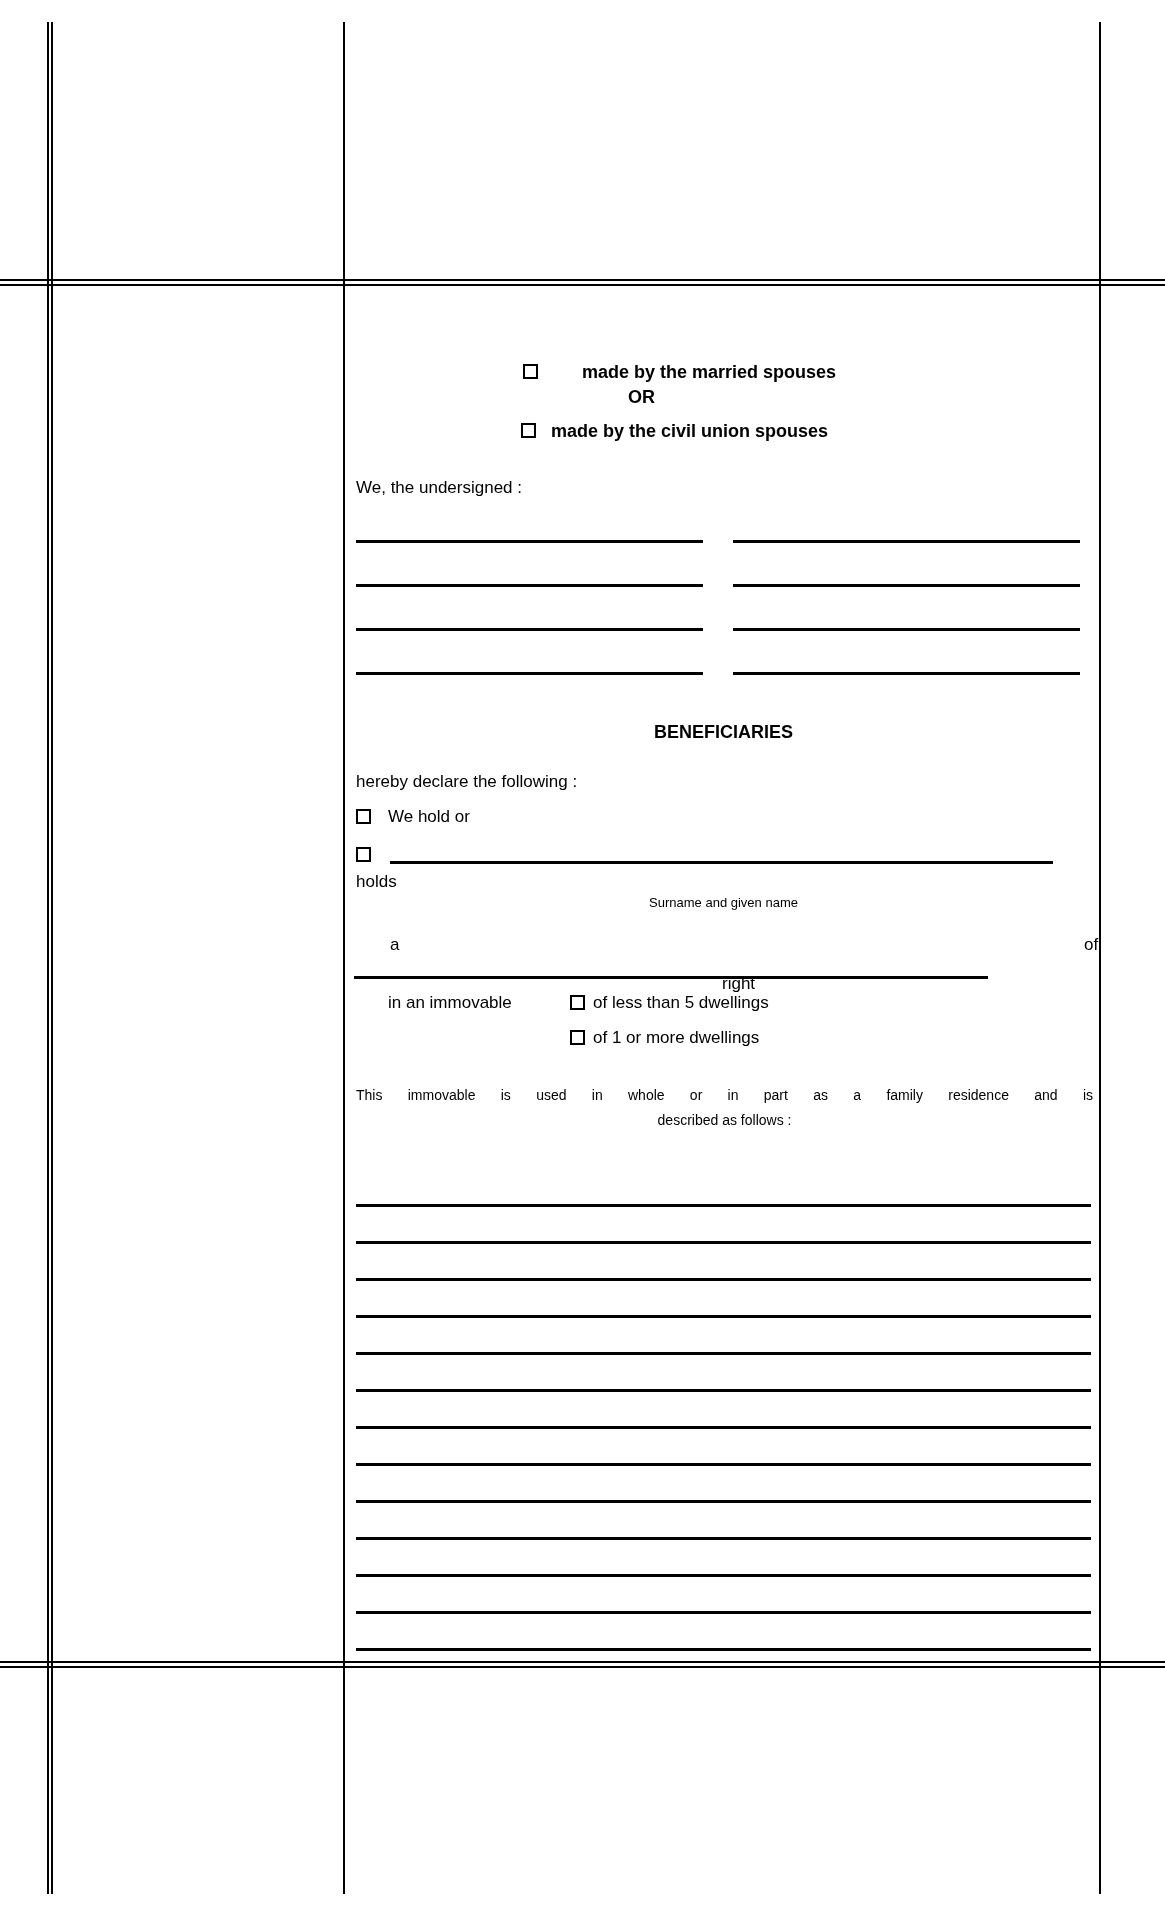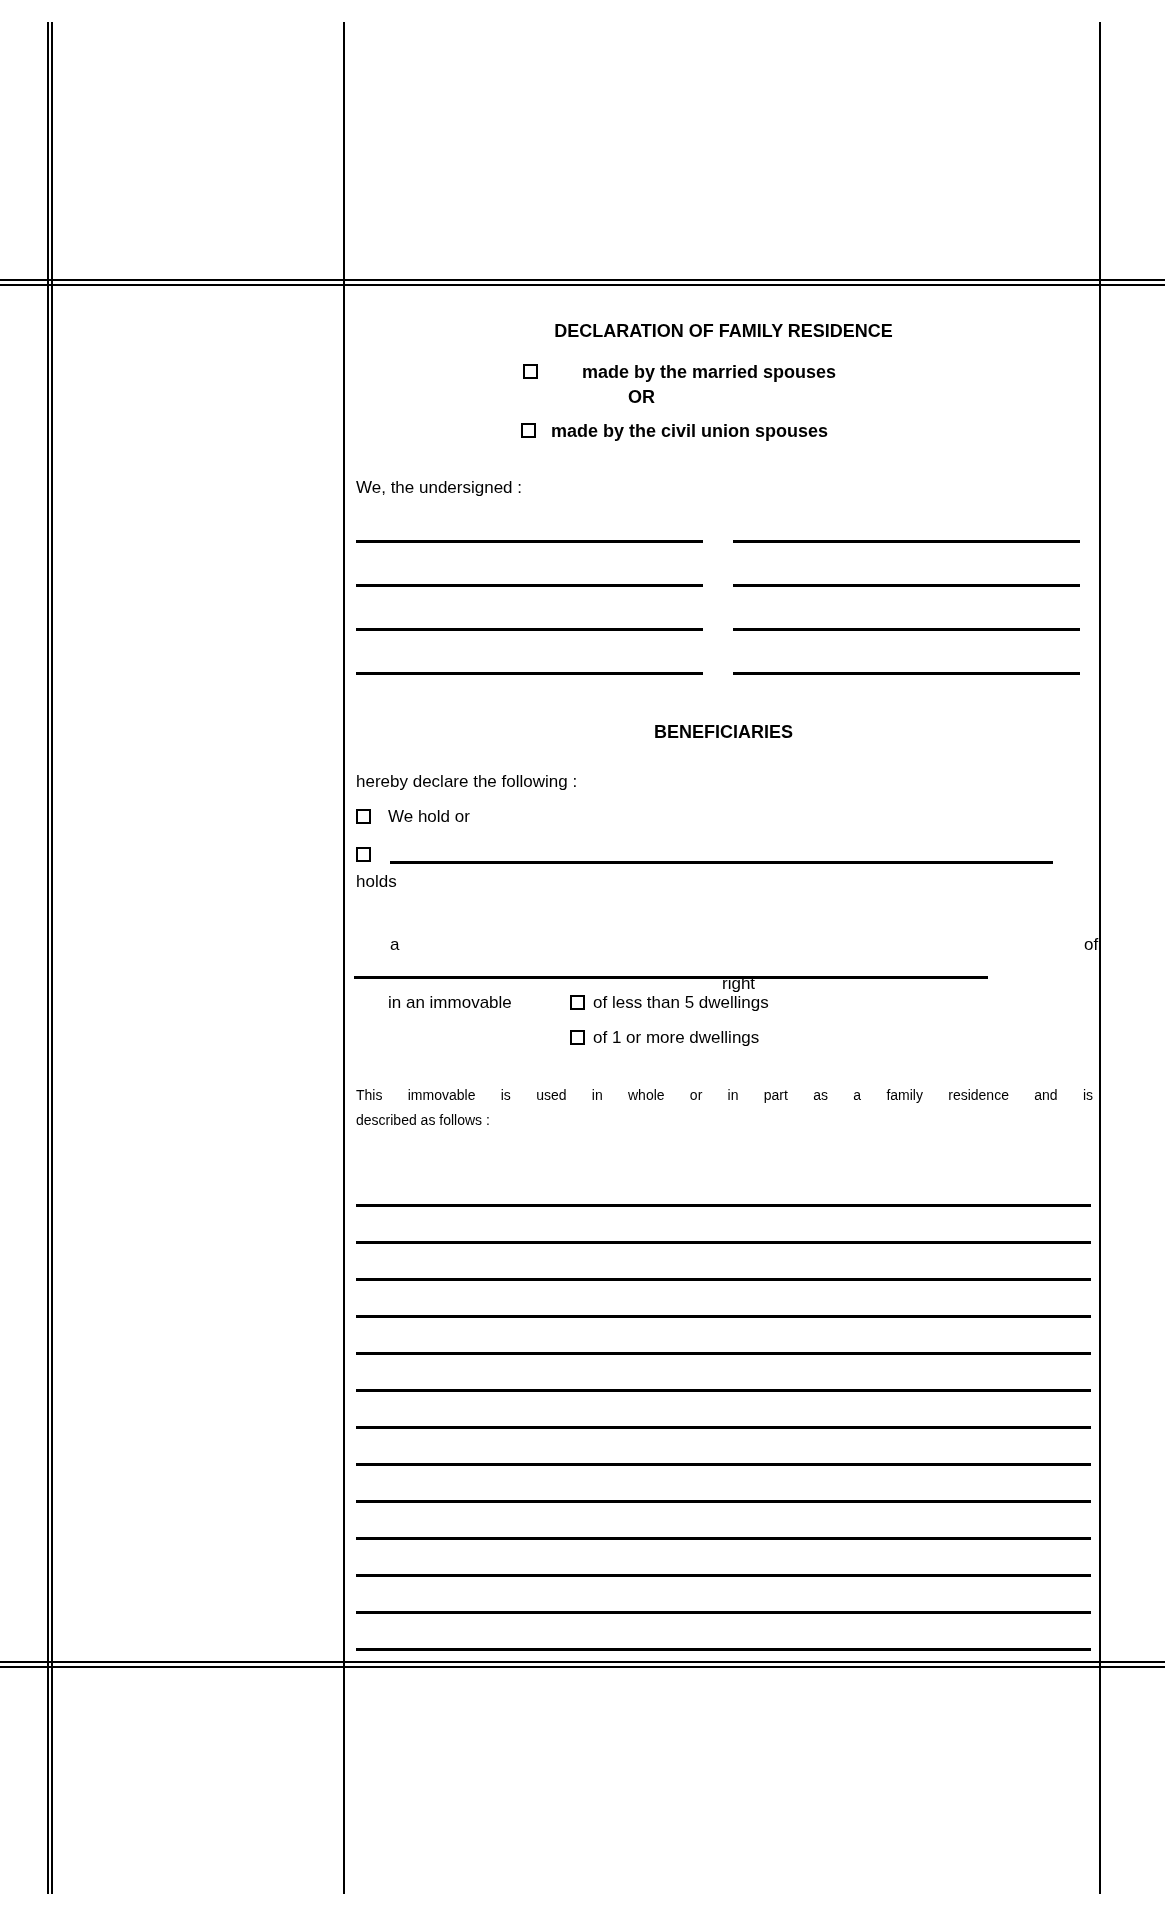--- a/index.html
+++ b/index.html
@@ -21,34 +21,33 @@
   .cb{position:absolute;width:15px;height:15px;box-sizing:border-box;border:2px solid #000;background:#fff;}
   
   .sig-row{position:absolute;left:0;width:724px;height:0;}
   .sig-line{position:absolute;top:0;width:347px;height:0;border-top:3px solid #000;left:0;}
   .sig-line.right{left:377px;}
   .writing-line{height:0;border-top:3px solid #000;margin-bottom:34px;}
   .uline{position:absolute;height:0;border-top:3px solid #000;}
   
   .par{position:absolute;left:356px;top:1083px;width:737px;font-size:14px;line-height:25px;}
   .par .l1{display:block;text-align:justify;text-align-last:justify;}
-  .par .l2{display:block;text-align:left;}
+  .par .l2{display:block;text-align:center;}
 </style>
 </head>
 <body>
 
 <div id="page">
 
   <div class="v-rule-double" style="left:47px;"></div>
   <div class="v-rule" style="left:343px;"></div>
   <div class="v-rule" style="left:1099px;"></div>
   <div class="h-rule-double" style="top:279px;"></div>
   <div class="h-rule-double" style="top:1661px;"></div>
 
-  <div class="t b center" style="top:321px;">DECLARATION OF FAMILY RESIDENCE</div>
 
   <span class="cb" style="left:523px;top:364px;"></span>
   <div class="t b" style="left:582px;top:362px;text-align:center;">made by the married spouses</div>
 
   <div class="t b" style="left:628px;top:387px;">OR</div>
 
   <span class="cb" style="left:521px;top:423px;"></span>
   <div class="t b" style="left:551px;top:421px;">made by the civil union spouses</div>
 
   <div class="t" style="left:356px;top:478px;">We, the undersigned :</div>
@@ -74,20 +73,21 @@
 
   <div class="t b center" style="top:722px;">BENEFICIARIES</div>
   <div class="t" style="left:356px;top:772px;">hereby declare the following :</div>
 
   <span class="cb" style="left:356px;top:809px;"></span>
   <div class="t" style="left:388px;top:807px;">We hold or</div>
 
   <span class="cb" style="left:356px;top:847px;"></span>
   <div class="uline" style="left:390px;top:861px;width:663px;"></div>
   <div class="t" style="left:356px;top:872px;">holds</div>
+  <div class="t small center" style="top:895px;">Surname and given name</div>
 
   <div class="t" style="left:390px;top:935px;">a</div>
   <div class="t" style="left:722px;top:974px;">right</div>
   <div class="t" style="left:1084px;top:935px;">of</div>
   <div class="uline" style="left:354px;top:976px;width:634px;"></div>
 
   <div class="t" style="left:388px;top:993px;">in an immovable</div>
   <span class="cb" style="left:570px;top:995px;"></span>
   <div class="t" style="left:593px;top:993px;">of less than 5 dwellings</div>
   <span class="cb" style="left:570px;top:1030px;"></span>

